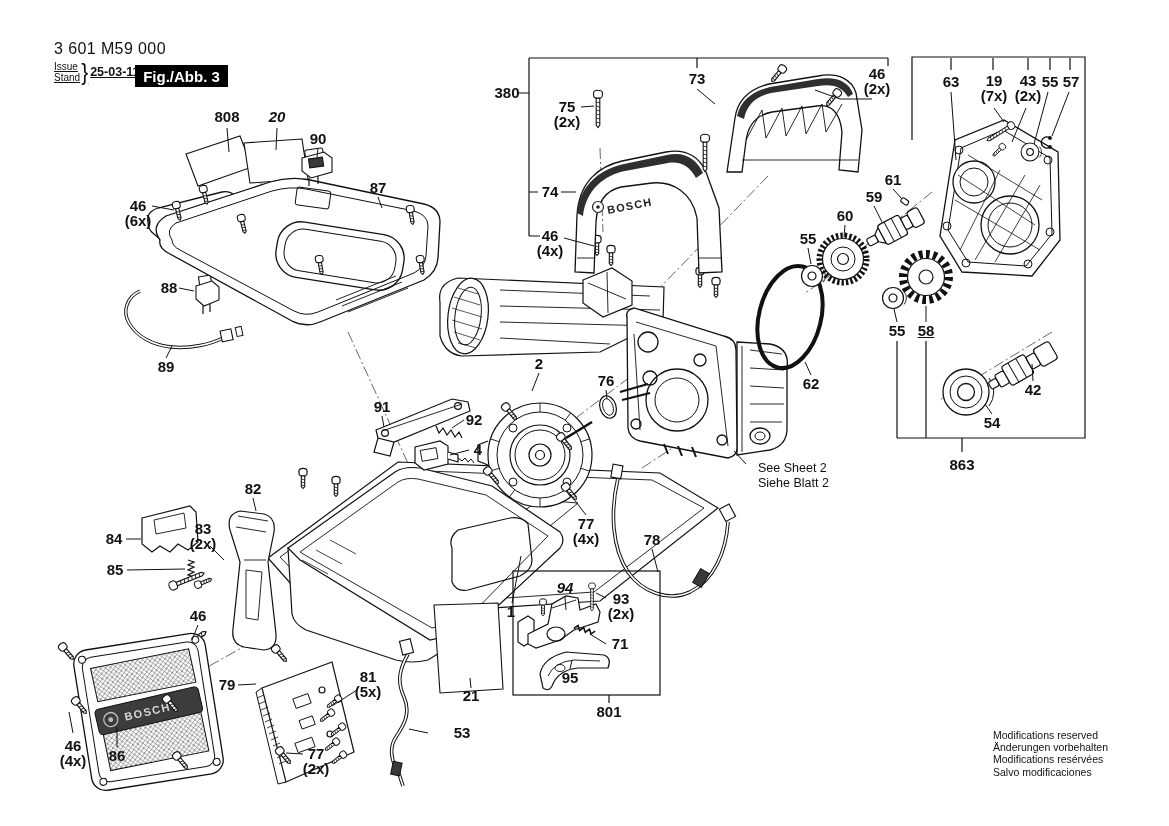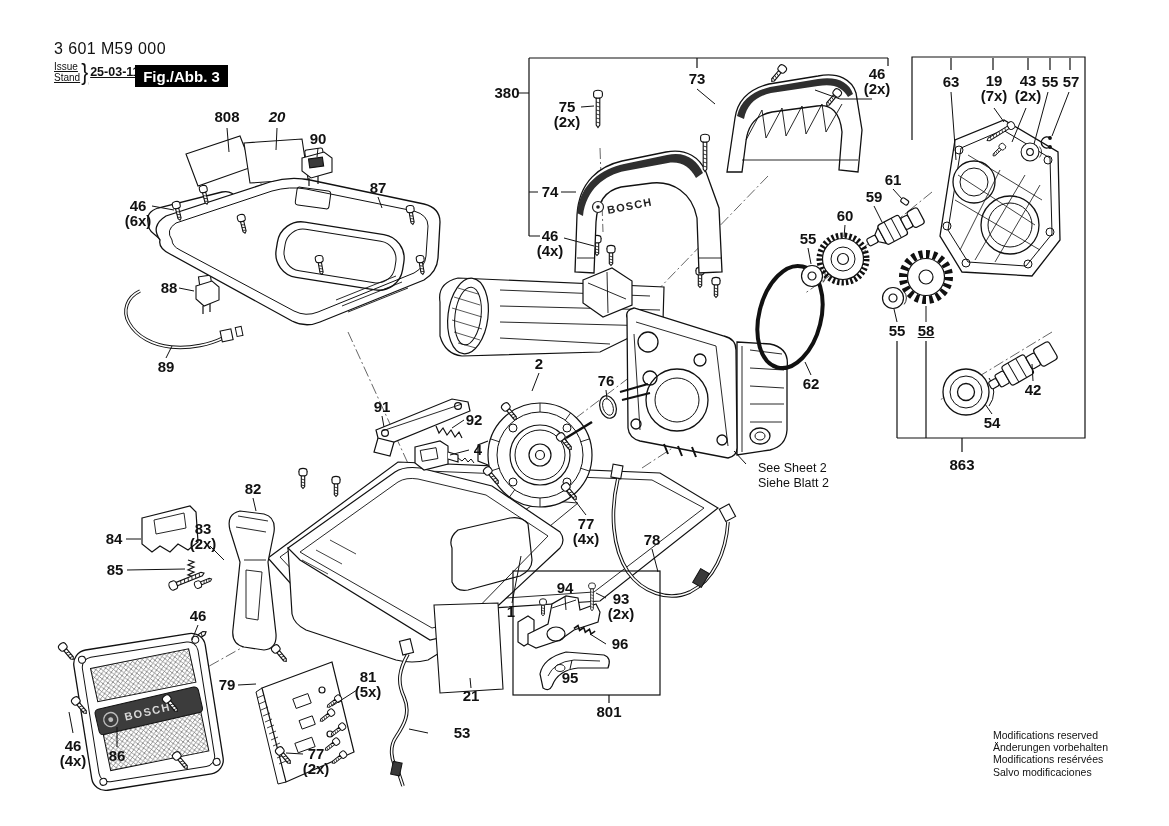--- a/index.html
+++ b/index.html
@@ -533,29 +533,29 @@
       <div class="callout" style="left: 586px; top: 524px;">
         <div>77</div>
         <div>(4x)</div>
       </div>
       <div class="callout" style="left: 652px; top: 540px;">
         <div>78</div>
       </div>
       <div class="callout" style="left: 511px; top: 612px;">
         <div>1</div>
       </div>
-      <div class="callout" style="left: 565px; top: 588px;">
+      <div class="callout" style="left: 565px; top: 588px; font-style: italic;">
         <div>94</div>
       </div>
       <div class="callout" style="left: 621px; top: 599px;">
         <div>93</div>
         <div>(2x)</div>
       </div>
       <div class="callout" style="left: 620px; top: 644px;">
-        <div>96</div>
+        <div>71</div>
       </div>
       <div class="callout" style="left: 570px; top: 678px;">
         <div>95</div>
       </div>
       <div class="callout" style="left: 609px; top: 712px;">
         <div>801</div>
       </div>
       <div class="callout" style="left: 507px; top: 93px;">
         <div>380</div>
       </div>

